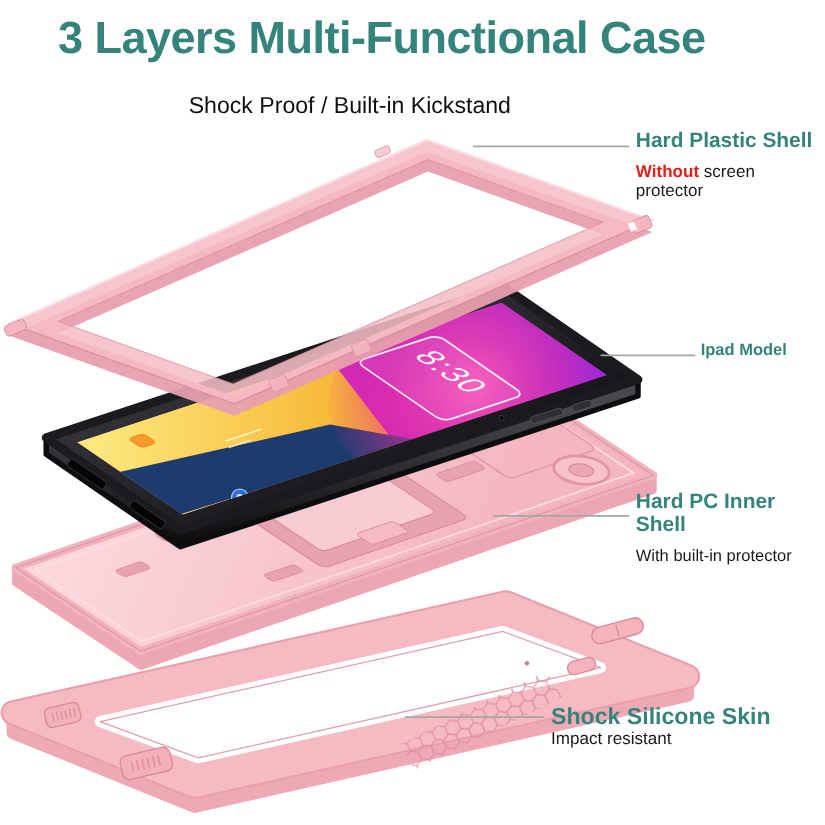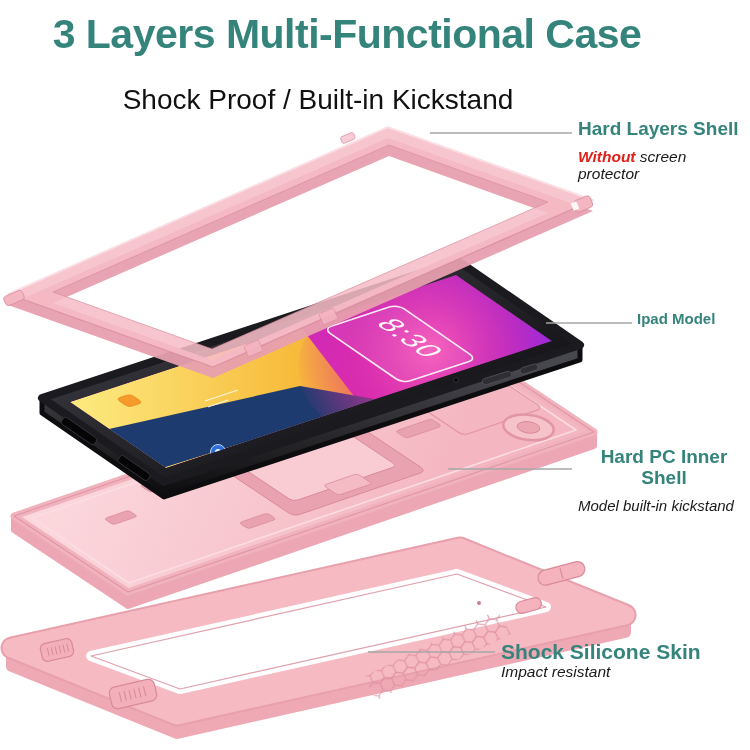--- a/index.html
+++ b/index.html
@@ -6,30 +6,30 @@
   body{
     width:750px;height:750px;position:relative;background:#ffffff;
     font-family:"Liberation Sans",sans-serif;overflow:hidden;
   }
   .title{
     position:absolute;top:13px;left:0;width:694px;text-align:center;
     font-size:41px;font-weight:bold;color:#35847c;letter-spacing:-0.5px;line-height:1.05;
   }
   .subtitle{
     position:absolute;top:85px;left:0;width:636px;text-align:center;
-    font-size:28px;color:#101010;line-height:1.1;
+    font-size:21px;color:#101010;line-height:1.1;
   }
   svg.scene{position:absolute;left:0;top:0;}
   .ann{position:absolute;line-height:1.1;}
   .ann .lbl{font-weight:bold;color:#35847c;}
-  .ann .note{color:#1a1a1a;font-style:italic;}
+  .ann .note{color:#1a1a1a;}
   .ann .note .em{color:#e02019;font-weight:bold;}
   .ann1{left:578px;top:119px;} .ann1 .lbl{font-size:19px;} .ann1 .note{margin-top:8px;font-size:15.5px;}
   .ann2{left:637px;top:311px;} .ann2 .lbl{font-size:15px;}
-  .ann3{left:578px;top:447px;} .ann3 .lbl{font-size:19px;text-align:center;} .ann3 .note{margin-top:9px;font-size:15px;}
+  .ann3{left:578px;top:447px;} .ann3 .lbl{font-size:19px;} .ann3 .note{margin-top:9px;font-size:15px;}
   .ann4{left:501px;top:640px;} .ann4 .lbl{font-size:21px;} .ann4 .note{margin-top:0;font-size:15.5px;}
 </style>
 </head>
 <body>
 
 <div class="title">3 Layers Multi-Functional Case</div>
 <div class="subtitle">Shock Proof / Built-in Kickstand</div>
 
 <svg class="scene" width="750" height="750" viewBox="0 0 750 750">
   <defs>
@@ -180,31 +180,31 @@
 
   <g stroke="#a6a6a6" stroke-width="1.6">
     <line x1="430" y1="133" x2="572" y2="133"></line>
     <line x1="546" y1="323" x2="632" y2="323"></line>
     <line x1="448" y1="469" x2="572" y2="469"></line>
     <line x1="368" y1="652" x2="495" y2="652"></line>
   </g>
 </svg>
 
 <div class="ann ann1">
-  <div class="lbl">Hard Layers Shell</div>
+  <div class="lbl">Hard Plastic Shell</div>
   <div class="note">
     <span class="em">Without</span><span> screen protector</span>
   </div>
 </div>
 
 <div class="ann ann2">
   <div class="lbl">Ipad Model</div>
 </div>
 
 <div class="ann ann3">
   <div class="lbl">Hard PC Inner Shell</div>
-  <div class="note">Model built-in kickstand</div>
+  <div class="note">With built-in protector</div>
 </div>
 
 <div class="ann ann4">
   <div class="lbl">Shock Silicone Skin</div>
   <div class="note">Impact resistant</div>
 </div>
 
 </body></html>

